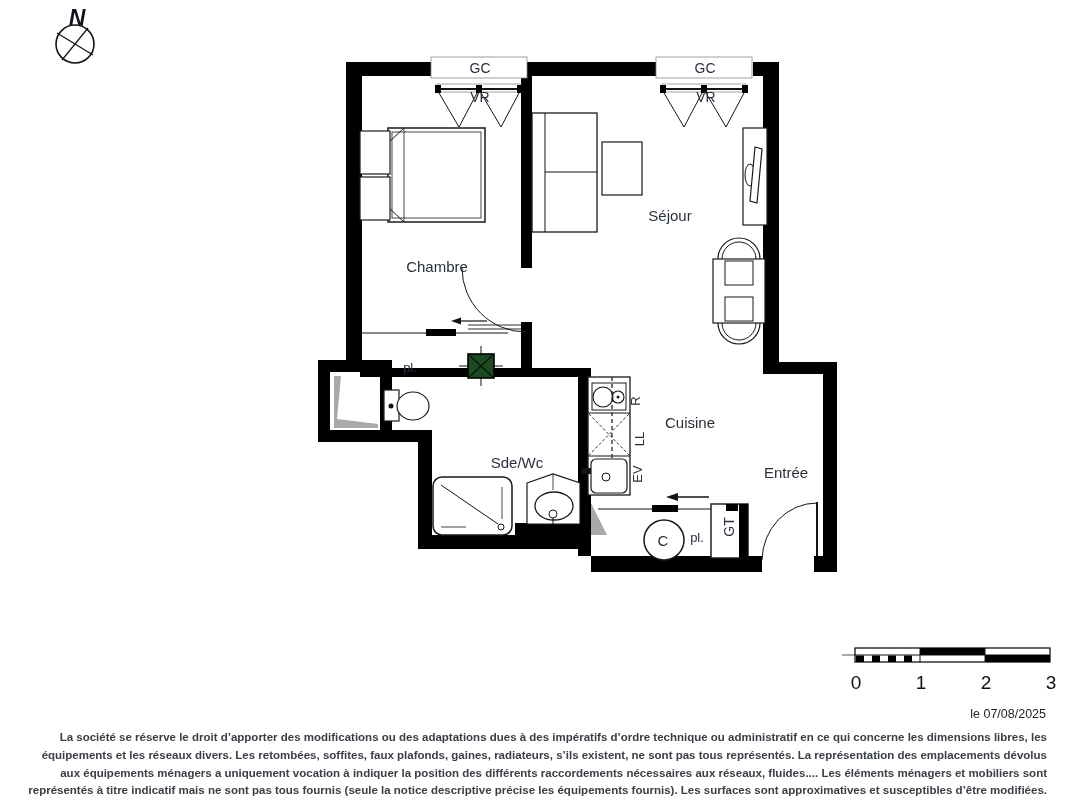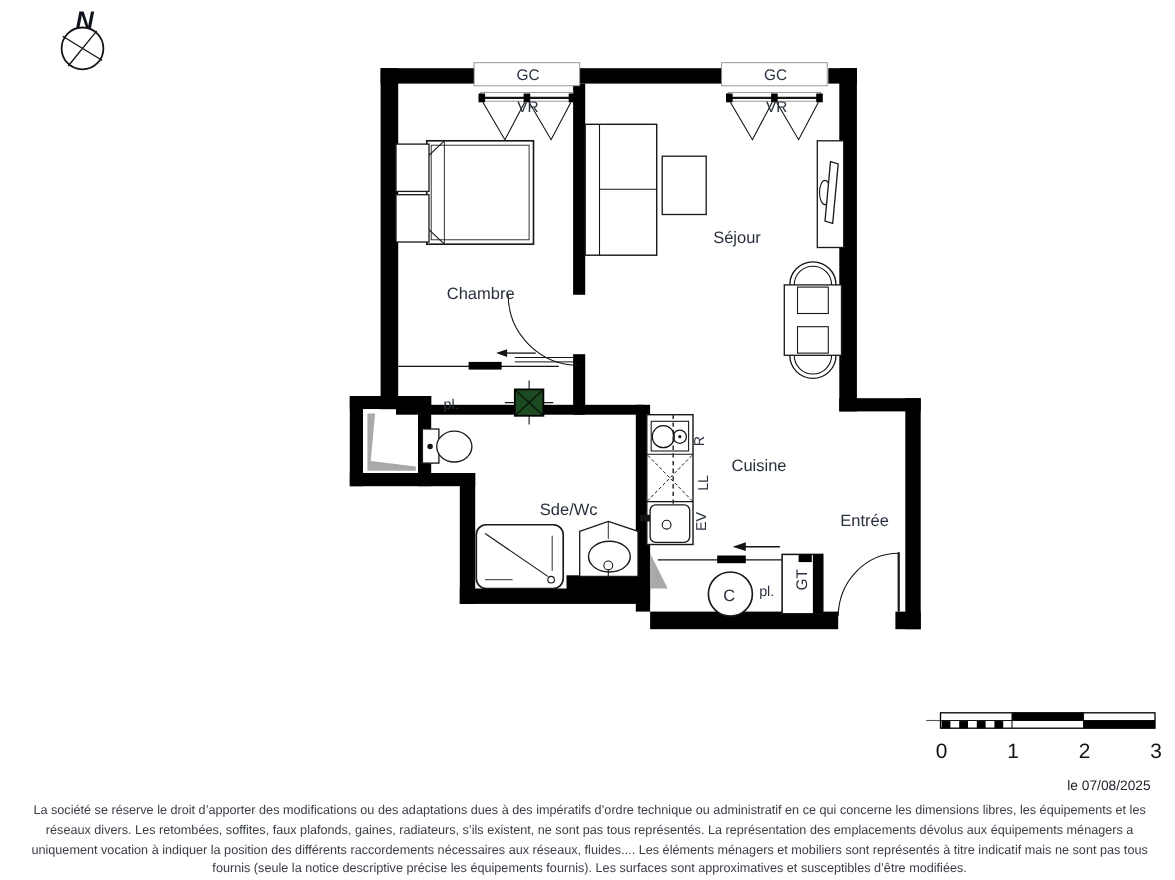--- a/index.html
+++ b/index.html
@@ -8,21 +8,21 @@
   svg{position:absolute;left:0;top:0;}
   svg text{font-family:"Liberation Sans",sans-serif;fill:#29303d;}
   .t-room{font-size:15px;}
   .t-win{font-size:14px;}
   .t-sm{font-size:13px;}
   .t-c{font-size:15px;}
   .t-n{font-size:23px;font-style:italic;font-weight:700;fill:#10141c;}
   .t-scale{font-size:19px;fill:#111;}
   .t-date{font-size:12.5px;fill:#20242c;}
   .disclaimer{position:absolute;left:25px;top:729px;width:1022px;
-        font-size:11.5px;line-height:1.55;color:#3a3e45;text-align:center;}
+        font-size:11.5px;line-height:1.55;color:#3a3e45;text-align:right;font-weight:bold;}
   .wall{fill:#000;}
   .ln{stroke:#141414;fill:none;}
   .furn{stroke:#1a1a1a;fill:#ffffff;}
 </style>
 </head>
 <body>
 
 <div class="page">
 
 <svg width="1068" height="800" viewBox="0 0 1068 800">

